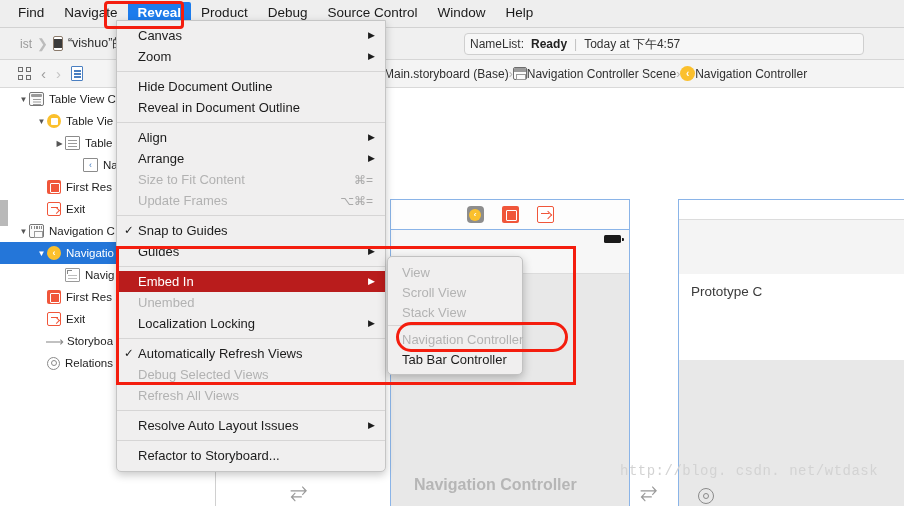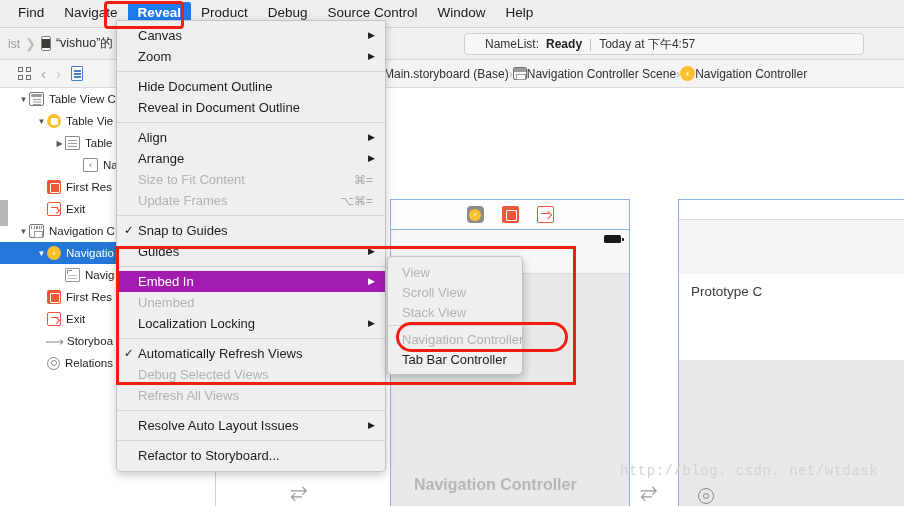--- a/index.html
+++ b/index.html
@@ -38,34 +38,34 @@
     pointer-events: none; z-index: 60;
   }
 
   
   .toolbar {
     position: absolute; left:0; top:28px; width:904px; height:32px;
     background: #f0f0f0;
     border-bottom: 1px solid #d6d6d6;
     display:flex; align-items:center;
   }
-  .tb-left { display:flex; align-items:center; gap:5px; padding-left:8px; }
+  .tb-left { display:flex; align-items:center; gap:5px; padding-left:20px; }
   .tb-crumb { font-size:12px; color:#9a9a9a; }
   .tb-chev { font-size: 13px; color:#bcbcbc; }
   .phone-ico {
     width:10px; height:15px; border:1.5px solid #8a7a6b; border-radius:2px;
     background: linear-gradient(#fff 0 12%, #3a3a3a 12% 88%, #fff 88% 100%);
     display:inline-block;
   }
   .tb-scheme { font-size:12.5px; color:#2b2b2b; }
 
   .status-field {
     position:absolute; left:464px; top:5px; width:400px; height:22px;
     background:#f7f7f7; border:1px solid #cfcfcf; border-radius:4px;
-    display:flex; align-items:center; padding-left:20px; gap:7px;
+    display:flex; align-items:center; padding-left:5px; gap:7px;
     font-size:12px; color:#333;
   }
   .status-field .sep { color:#c0c0c0; }
   .status-field .bold { font-weight:bold; color:#222; }
 
   
   .jumpbar {
     position:absolute; left:0; top:60px; width:904px; height:28px;
     background:#f4f4f4; border-bottom:1px solid #d9d9d9;
     display:flex; align-items:center;
@@ -206,21 +206,21 @@
     background:#f0efef; border:1px solid #c5c5c5;
     border-radius:0 0 5px 5px;
     box-shadow: 0 3px 9px rgba(0,0,0,0.22);
     z-index:40; padding:4px 0 5px 0;
   }
   .mi {
     position:relative; height:21px; display:flex; align-items:center;
     padding:0 12px 0 21px; font-size:13px; color:#1c1c1c; white-space:nowrap;
   }
   .mi.disabled { color:#b2b2b2; }
-  .mi.hl { background:#a21caf; color:#ffffff; }
+  .mi.hl { background:#b91c1c; color:#ffffff; }
   .mi .check { position:absolute; left:7px; font-size:11.5px; line-height:1; }
   .mi .arr { position:absolute; right:10px; font-size:9px; line-height:1; }
   .mi .sc { position:absolute; right:12px; font-size:12px; color:#a9a9a9;
     font-family:"Liberation Sans", sans-serif; }
   .msep { height:1px; background:#d6d5d5; margin:4px 0 4px 0; }
 
   
   .submenu {
     position:absolute; left:387px; top:256px; width:136px;
     background:#f0efef; border:1px solid #c2c2c2; border-radius:5px;

